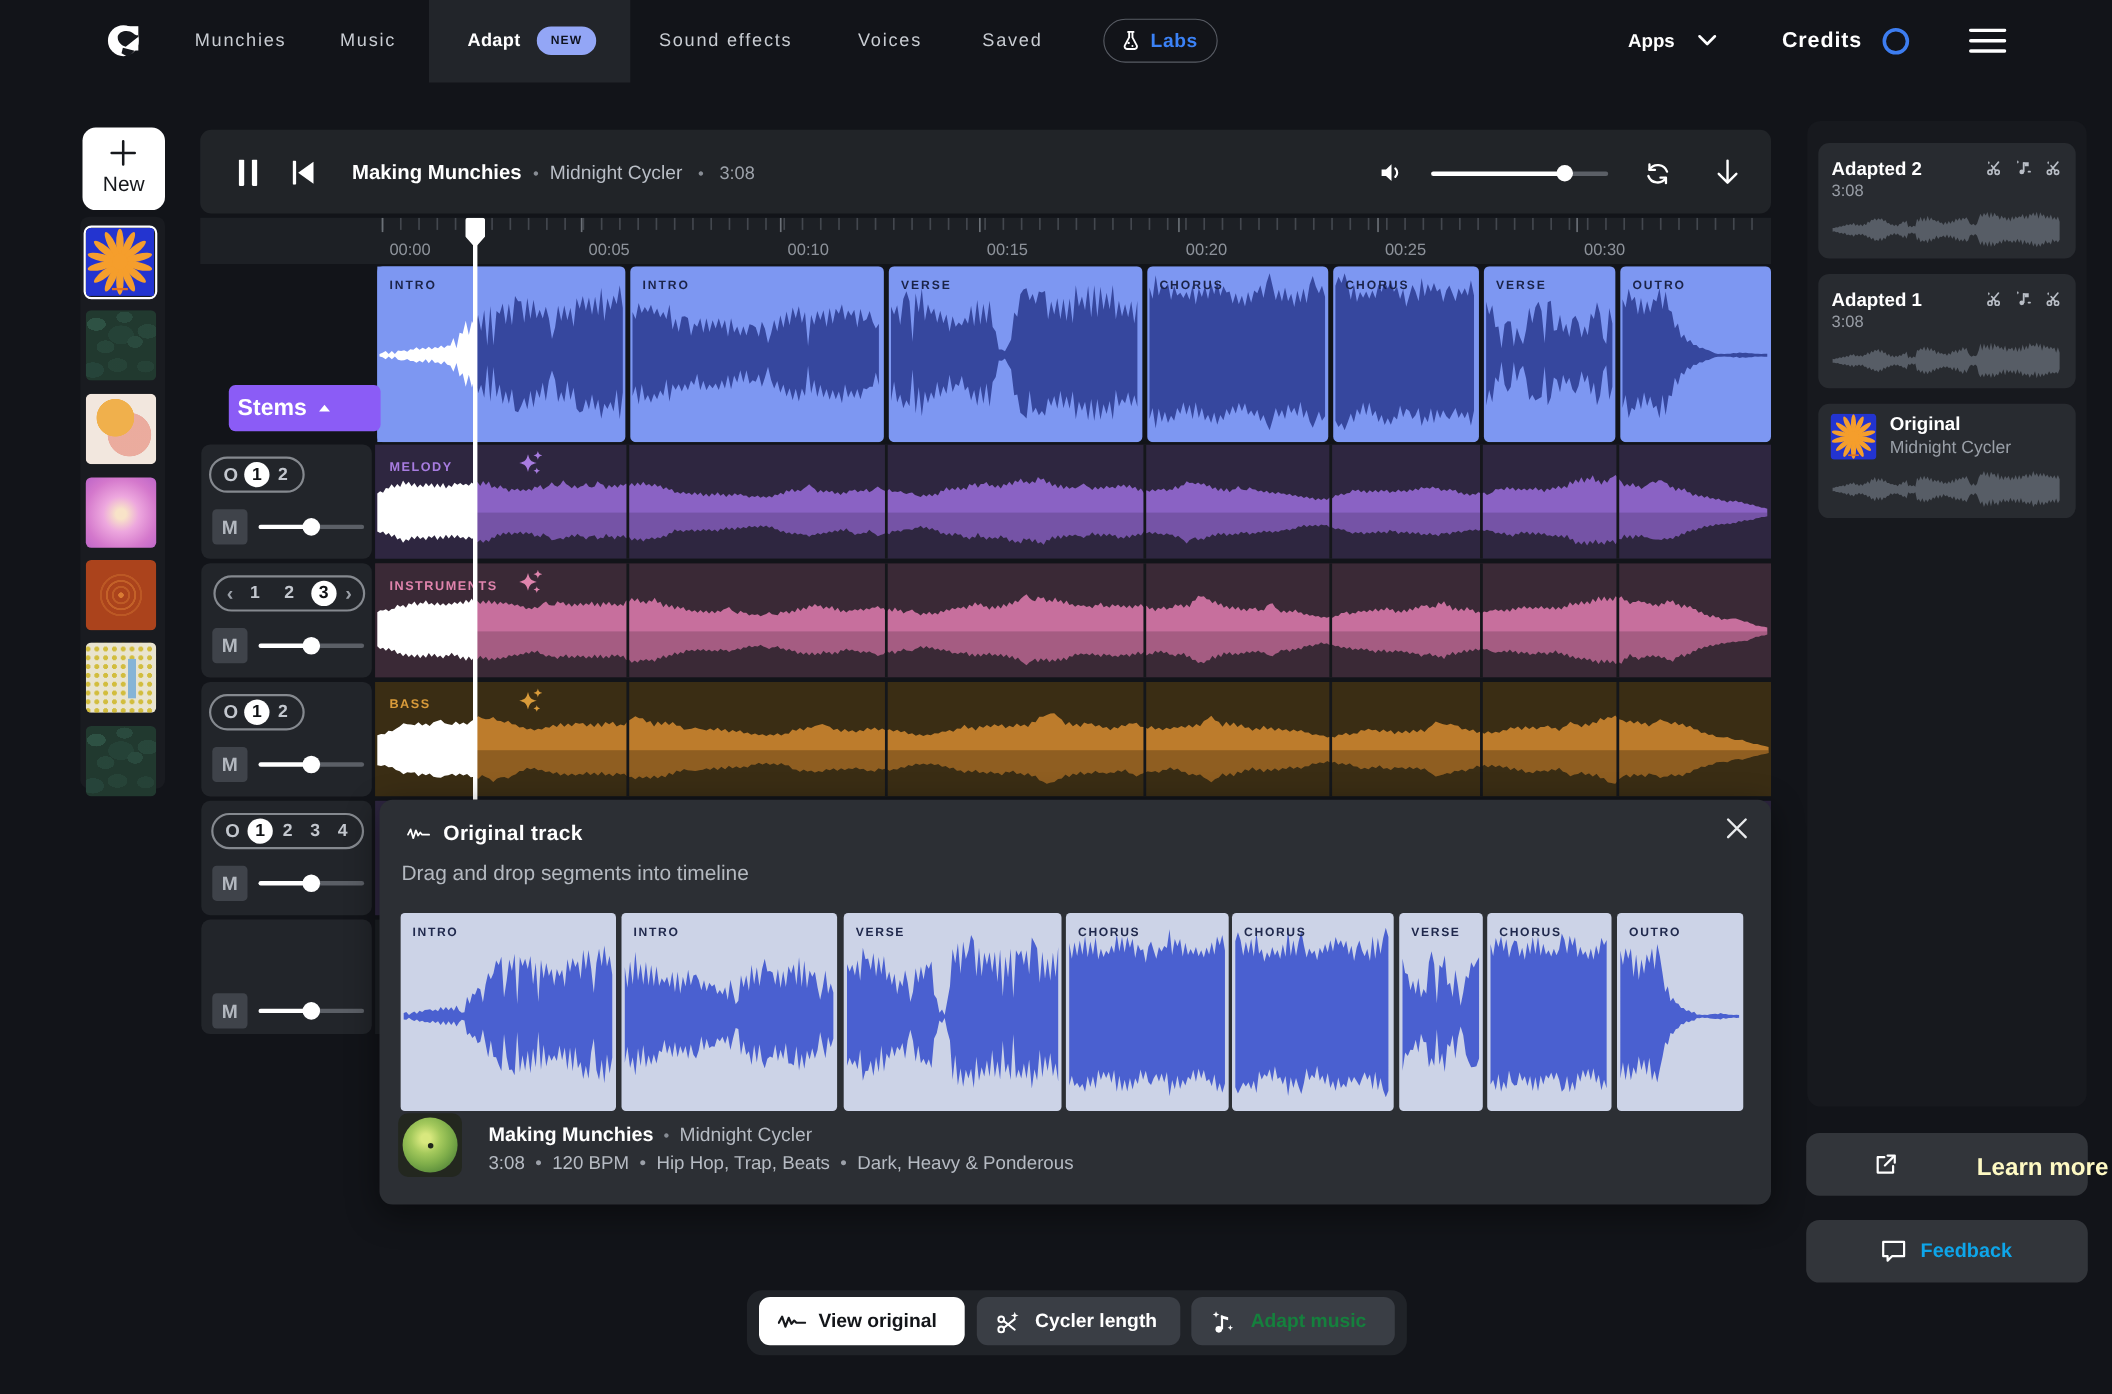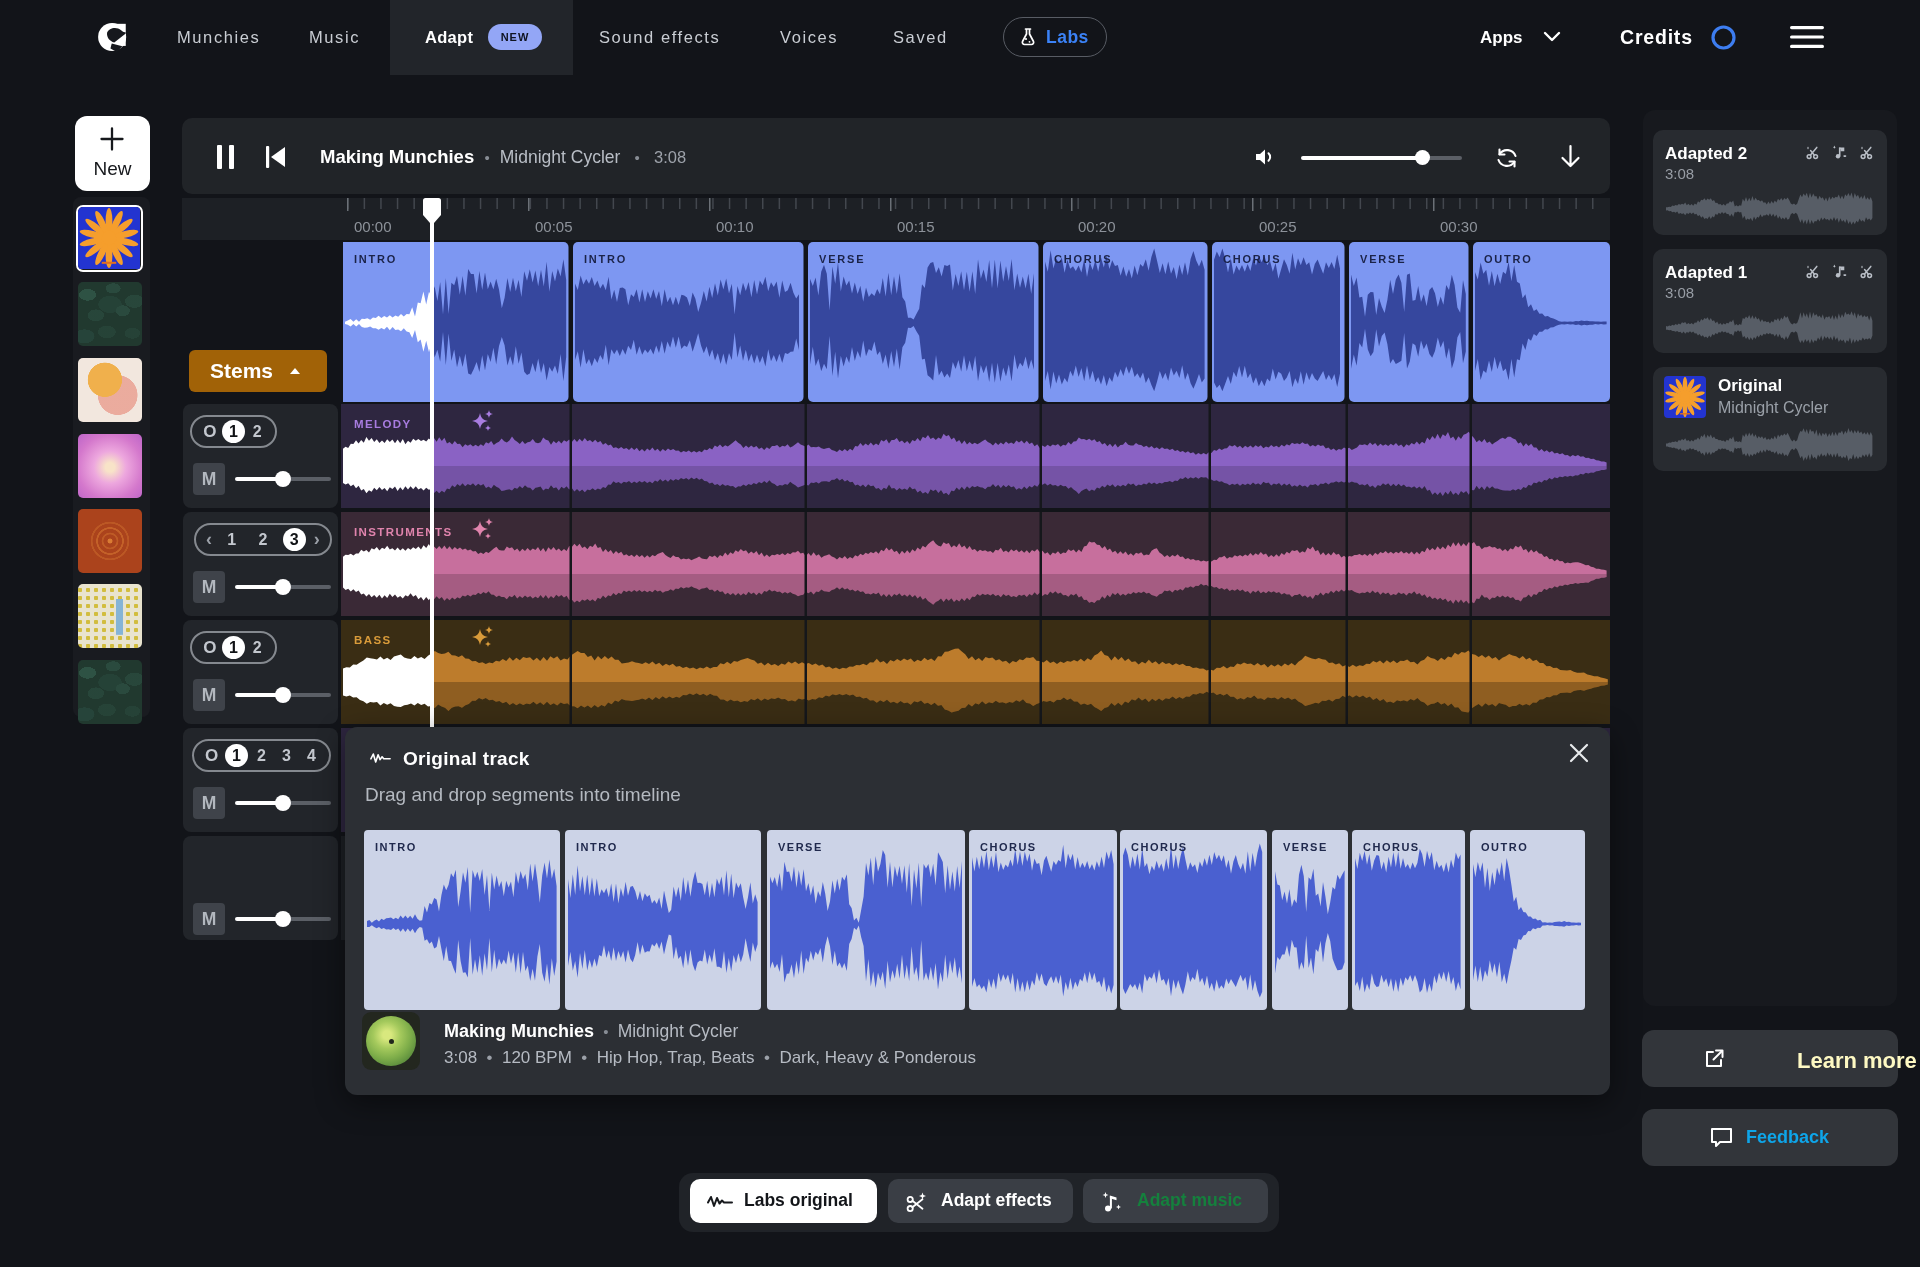--- a/index.html
+++ b/index.html
@@ -322,21 +322,21 @@
     <rect x="463.5" y="0" width="2.5" height="104" fill="#15171b"></rect>
     <rect x="698.5" y="0" width="2.5" height="104" fill="#15171b"></rect>
     <rect x="867.5" y="0" width="2.5" height="104" fill="#15171b"></rect>
     <rect x="1004.5" y="0" width="2.5" height="104" fill="#15171b"></rect>
     <rect x="1128.5" y="0" width="2.5" height="104" fill="#15171b"></rect>
     <text x="13" y="24" font-size="11.5" font-weight="700" letter-spacing="1.4" fill="#d99b3a">BASS</text>
     <path d="M139 9 C140.44 14.6 141.4 15.56 147 17 C141.4 18.44 140.44 19.4 139 25 C137.56 19.4 136.6 18.44 131 17 C136.6 15.56 137.56 14.6 139 9 Z M148 6 C148.72 8.8 149.2 9.28 152 10 C149.2 10.72 148.72 11.2 148 14 C147.28 11.2 146.8 10.72 144 10 C146.8 9.28 147.28 8.8 148 6 Z M147 21 C147.54 23.1 147.9 23.46 150 24 C147.9 24.54 147.54 24.9 147 27 C146.46 24.9 146.1 24.54 144 24 C146.1 23.46 146.46 23.1 147 21 Z" fill="#d99b3a"></path>
   </svg>
 <div class="abs" style="left:341px;top:728px;width:1269px;height:104px;background:#2e2640"></div>
 <div class="abs" style="left:341px;top:836px;width:1269px;height:104px;background:#1d2025"></div>
-<div class="abs" style="left:189px;top:350px;width:138px;height:42px;background:#a16207;border-radius:6px;color:#fff;font-size:21px;font-weight:700;line-height:42px;padding-left:21px">Stems</div>
+<div class="abs" style="left:208px;top:350px;width:138px;height:42px;background:#8b5cf6;border-radius:6px;color:#fff;font-size:21px;font-weight:700;line-height:42px;padding-left:8px">Stems</div>
 <svg class="abs" style="left:288px;top:366px" width="14" height="10" viewBox="0 0 14 10">
     <path d="M2 8 L7 2 L12 8 Z" fill="#fff"></path>
   </svg>
 <div class="panel" style="left:183px;top:404px;width:155px;height:104px"></div>
 <div class="pill" style="left:190px;top:415px;width:87px;padding:0 6px">
     <div class="pnum obig">O</div>
     <div class="pnum sel">1</div>
     <div class="pnum">2</div>
   </div>
 <div class="mbtn" style="left:193px;top:463px">M</div>
@@ -542,31 +542,31 @@
 <div class="abs" style="left:1642px;top:1109px;width:256px;height:57px;background:#32353a;border-radius:12px"></div>
 <svg class="abs" style="left:1710px;top:1127px" width="23" height="22" viewBox="0 0 23 22">
 <path d="M2 2 L21 2 L21 15 L10 15 L6 19 L6 15 L2 15 Z" stroke="#fff" stroke-width="2" fill="none" stroke-linejoin="round"></path>
   </svg>
 <div class="abs" style="left:1746px;top:1127px;color:#0ea5e9;font-size:18px;font-weight:700">Feedback</div>
 <div class="abs" style="left:679px;top:1173px;width:600px;height:59px;background:#202328;border-radius:14px"></div>
 <div class="abs" style="left:690px;top:1179px;width:187px;height:44px;background:#fff;border-radius:10px"></div>
 <svg class="abs" style="left:707px;top:1193px" width="26" height="17" viewBox="0 0 26 17">
 <path d="M1 9.5 L4 4 L7 13 L10 5 L12.5 10.5 L15 7.5 L17 9.5 L25 9.5" stroke="#17191d" stroke-width="2" fill="none" stroke-linecap="round" stroke-linejoin="round"></path>
   </svg>
-<div class="abs" style="left:744px;top:1190px;color:#131519;font-size:17.5px;font-weight:700">Labs original</div>
+<div class="abs" style="left:744px;top:1190px;color:#131519;font-size:17.5px;font-weight:700">View original</div>
 <div class="abs" style="left:888px;top:1179px;width:185px;height:44px;background:#3a3e45;border-radius:10px"></div>
 <svg class="abs" style="left:904px;top:1190px" width="24" height="24" viewBox="0 0 24 24">
 <g stroke="#fff" stroke-width="1.8" fill="none" stroke-linecap="round">
 <circle cx="6.2" cy="9.4" r="2.6"></circle>
       <circle cx="6.2" cy="18.6" r="2.6"></circle>
 <path d="M8.4 10.8 L18.5 18.8 M8.4 17.2 L18.5 9.2"></path>
     </g>
 <path d="M18.5 2.5 L19.4 5.1 L22 6 L19.4 6.9 L18.5 9.5 L17.6 6.9 L15 6 L17.6 5.1 Z" fill="#fff"></path>
   </svg>
-<div class="abs" style="left:941px;top:1190px;color:#fff;font-size:17.5px;font-weight:700">Adapt effects</div>
+<div class="abs" style="left:941px;top:1190px;color:#fff;font-size:17.5px;font-weight:700">Cycler length</div>
 <div class="abs" style="left:1083px;top:1179px;width:185px;height:44px;background:#3a3e45;border-radius:10px"></div>
 <svg class="abs" style="left:1100px;top:1190px" width="24" height="24" viewBox="0 0 24 24">
 <g fill="#fff">
       <circle cx="8" cy="18.5" r="3"></circle>
       <rect x="9.9" y="6" width="2" height="12.5"></rect>
 <path d="M9.9 5.6 L16.5 7.5 L16.5 10.2 L9.9 8.3 Z"></path>
 <path d="M5.5 2 L6.3 4.2 L8.5 5 L6.3 5.8 L5.5 8 L4.7 5.8 L2.5 5 L4.7 4.2 Z"></path>
 <path d="M18.5 14.5 L19.2 16.3 L21 17 L19.2 17.7 L18.5 19.5 L17.8 17.7 L16 17 L17.8 16.3 Z"></path>
     </g>
   </svg>

